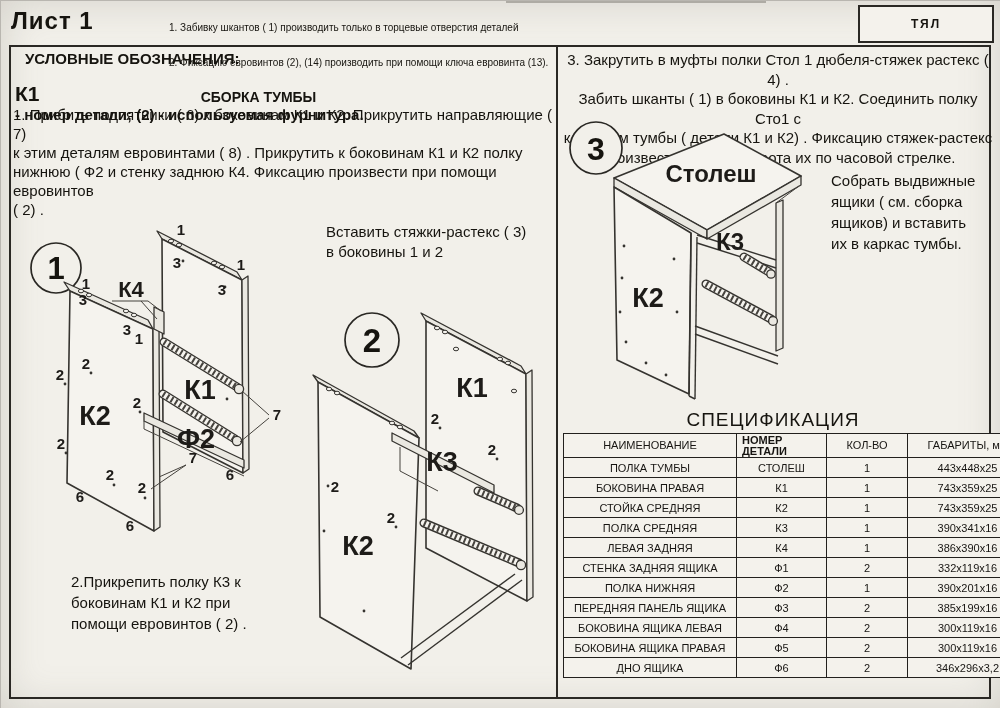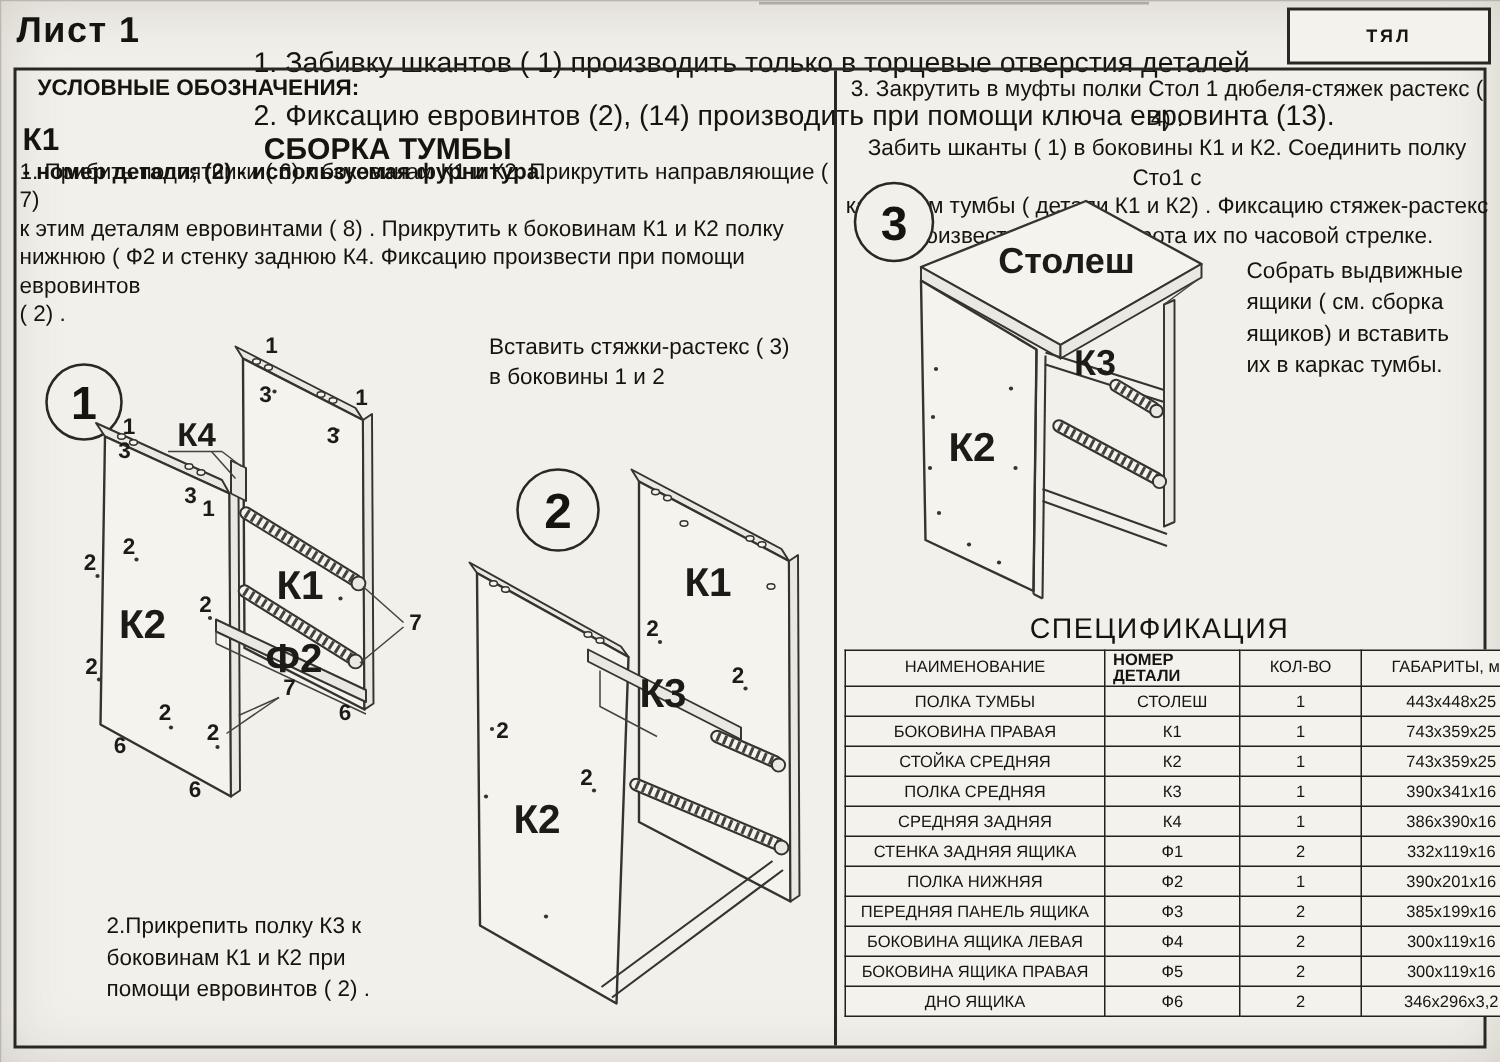--- a/index.html
+++ b/index.html
@@ -1,32 +1,32 @@
 <!DOCTYPE html>
 <html><head>
 <meta charset="utf-8">
 <style>
   html,body{margin:0;padding:0;background:#d8d6d2;}
   .page{position:relative;width:1000px;height:708px;background:#f2f0ea;overflow:hidden;
         font-family:"Liberation Sans",sans-serif;color:#16140f;
         box-shadow:inset 0 0 40px rgba(120,115,105,.25);border:1px solid #b9b6b0;}
   .txt{position:absolute;white-space:pre-line;}
   .sheet-title{left:10px;top:6px;font-size:24px;font-weight:700;letter-spacing:1px;}
-  .header-notes{left:168px;top:15px;font-size:19px;line-height:17.5px;}
+  .header-notes{left:168px;top:0;font-size:10px;line-height:17.5px;}
   .stamp-box{position:absolute;left:857px;top:4px;width:132px;height:34px;border:2px solid #2a2824;
              display:flex;align-items:center;justify-content:center;font-size:12px;font-weight:700;letter-spacing:2px;background:#f4f2ec;}
   .frame{position:absolute;left:8px;top:44px;width:978px;height:650px;border:2px solid #2a2824;}
   .divider{position:absolute;left:545px;top:0;height:100%;border-left:2px solid #2a2824;}
   .legend-title{left:24px;top:49px;font-size:15px;font-weight:700;}
   .legend-key-line{left:14px;top:64px;font-size:15px;font-weight:700;}
   .legend-key-line .k1{font-size:21px;font-weight:700;margin-right:4px;}
-  .assembly-title{left:0;top:88px;width:515px;text-align:center;font-size:20px;font-weight:700;}
+  .assembly-title{left:0;top:88px;width:515px;text-align:center;font-size:14px;font-weight:700;}
   .step1{left:12px;top:104px;width:540px;font-size:15px;line-height:19px;}
   .insert-note{left:325px;top:221px;font-size:15px;line-height:20px;}
-  .step2{left:70px;top:570px;font-size:15px;line-height:21px;margin-top:36px;}
+  .step2{left:70px;top:570px;font-size:15px;line-height:21px;}
   .step3{left:561px;top:49px;width:432px;font-size:15px;line-height:19.5px;text-align:center;}
   .drawer-note{left:830px;top:169px;width:172px;font-size:15px;line-height:21px;}
   .spec-title{left:562px;top:408px;width:420px;text-align:center;font-size:19px;font-weight:400;letter-spacing:1px;}
   .dsvg{position:absolute;}
   #d1{left:10px;top:200px;}
   #d2{left:303px;top:280px;}
   #d3{left:555px;top:115px;}
   .panel{fill:#f5f3ee;stroke:#35332f;stroke-width:1.6;stroke-linejoin:round;}
   .edge{fill:#eae8e1;stroke:#35332f;stroke-width:1.3;stroke-linejoin:round;}
   .ln{stroke:#35332f;stroke-width:1.4;fill:none;}
@@ -314,21 +314,21 @@
           <td class="col-qty">1</td>
           <td class="col-dim">743х359х25</td>
         </tr>
         <tr>
           <td class="col-name">ПОЛКА  СРЕДНЯЯ</td>
           <td class="col-mid">К3</td>
           <td class="col-qty">1</td>
           <td class="col-dim">390х341х16</td>
         </tr>
         <tr>
-          <td class="col-name">СРЕДНЯЯ ЗАДНЯЯ</td>
+          <td class="col-name">ЛЕВАЯ ЗАДНЯЯ</td>
           <td class="col-mid">К4</td>
           <td class="col-qty">1</td>
           <td class="col-dim">386х390х16</td>
         </tr>
         <tr>
           <td class="col-name">СТЕНКА ЗАДНЯЯ ЯЩИКА</td>
           <td class="col-mid">Ф1</td>
           <td class="col-qty">2</td>
           <td class="col-dim">332х119х16</td>
         </tr>

